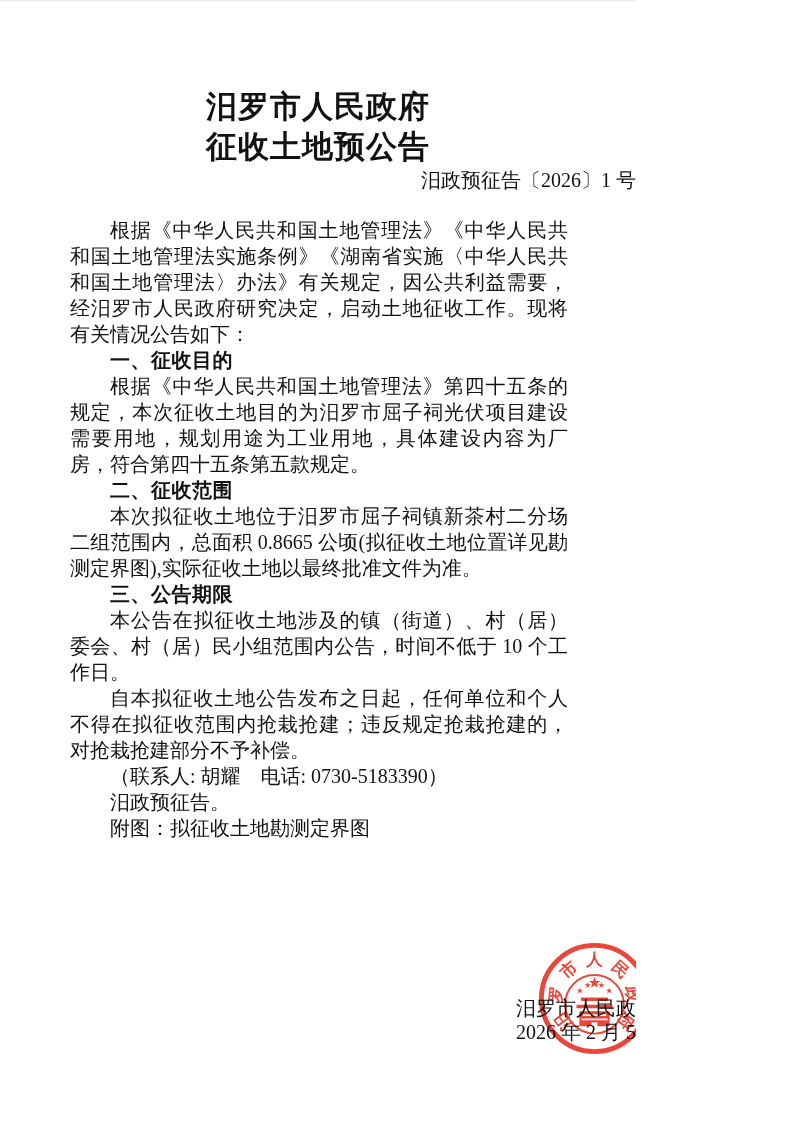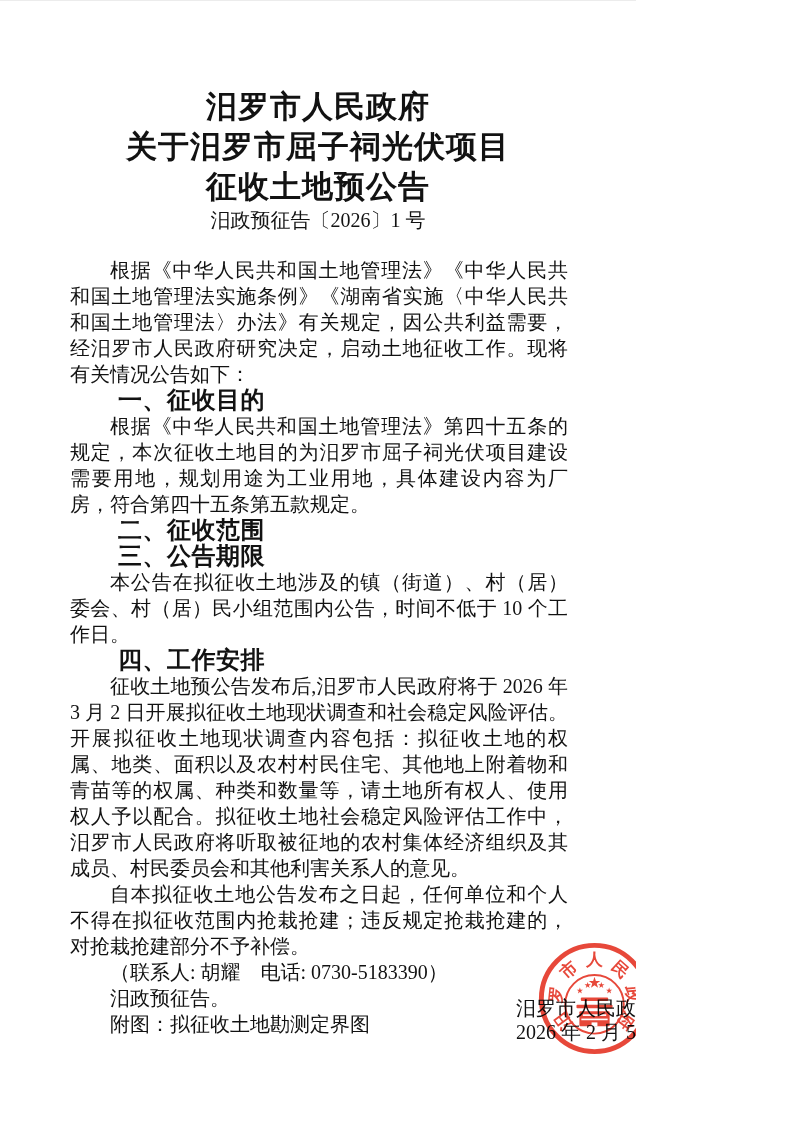--- a/index.html
+++ b/index.html
@@ -19,38 +19,38 @@
   }
   .title-block {
     margin-top: 86px;
     text-align: center;
     font-size: 31px;
     font-weight: 700;
     line-height: 40px;
     letter-spacing: 1px;
   }
   .doc-number {
-    text-align: center;
+    text-align: right;
     font-size: 20px;
     line-height: 26px;
     margin-top: 0;
   }
   .content {
     margin: 24px 68px 0 70px;
     font-size: 20px;
     line-height: 26px;
     text-align: justify;
   }
   .content p {
     margin: 0;
     text-indent: 2em;
   }
   .content h2 {
     margin: 0;
-    font-size: 24px;
+    font-size: 20px;
     line-height: 26px;
     font-weight: 700;
     text-indent: 2em;
     text-align: left;
     font-family: "Liberation Sans", "DejaVu Sans", sans-serif;
     letter-spacing: 0.5px;
   }
   .signature {
     position: absolute;
     left: 516px;
@@ -75,47 +75,43 @@
   .emblem-ring { fill: none; stroke: var(--seal-color, #e53a2b); stroke-width: 2; }
   .emblem-white{ fill: #ffffff; }
 </style>
 </head>
 <body>
 
 <div class="page">
 
   <div class="title-block">
     <div>汨罗市人民政府</div>
-    <div>关于汨罗市屈子祠光伏项目</div>
     <div>征收土地预公告</div>
   </div>
 
   <div class="doc-number">汨政预征告〔2026〕1 号</div>
 
   <div class="content">
     <p>根据《中华人民共和国土地管理法》《中华人民共和国土地管理法实施条例》《湖南省实施〈中华人民共和国土地管理法〉办法》有关规定，因公共利益需要，经汨罗市人民政府研究决定，启动土地征收工作。现将有关情况公告如下：</p>
 
     <section>
       <h2>一、征收目的</h2>
       <p>根据《中华人民共和国土地管理法》第四十五条的规定，本次征收土地目的为汨罗市屈子祠光伏项目建设需要用地，规划用途为工业用地，具体建设内容为厂房，符合第四十五条第五款规定。</p>
     </section>
 
     <section>
       <h2>二、征收范围</h2>
+      <p>本次拟征收土地位于汨罗市屈子祠镇新茶村二分场二组范围内，总面积 0.8665 公顷(拟征收土地位置详见勘测定界图),实际征收土地以最终批准文件为准。</p>
     </section>
 
     <section>
       <h2>三、公告期限</h2>
       <p>本公告在拟征收土地涉及的镇（街道）、村（居）委会、村（居）民小组范围内公告，时间不低于 10 个工作日。</p>
     </section>
 
-    <section>
-      <h2>四、工作安排</h2>
-      <p>征收土地预公告发布后,汨罗市人民政府将于 2026 年 3 月 2 日开展拟征收土地现状调查和社会稳定风险评估。开展拟征收土地现状调查内容包括：拟征收土地的权属、地类、面积以及农村村民住宅、其他地上附着物和青苗等的权属、种类和数量等，请土地所有权人、使用权人予以配合。拟征收土地社会稳定风险评估工作中，汨罗市人民政府将听取被征地的农村集体经济组织及其成员、村民委员会和其他利害关系人的意见。</p>
-    </section>
 
     <section>
       <p>自本拟征收土地公告发布之日起，任何单位和个人不得在拟征收范围内抢栽抢建；违反规定抢栽抢建的，对抢栽抢建部分不予补偿。</p>
       <p>（联系人: 胡耀　电话: 0730-5183390）</p>
       <p>汨政预征告。</p>
       <p>附图：拟征收土地勘测定界图</p>
     </section>
   </div>
 
   <div class="signature">

